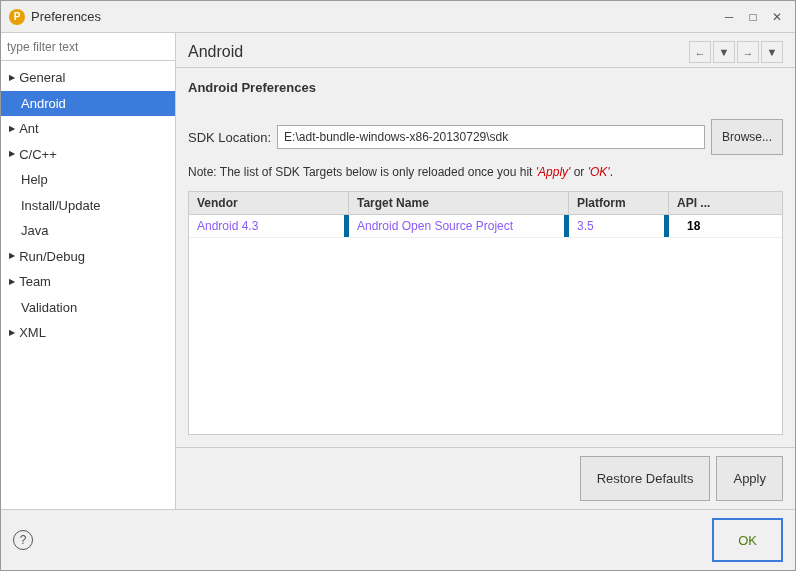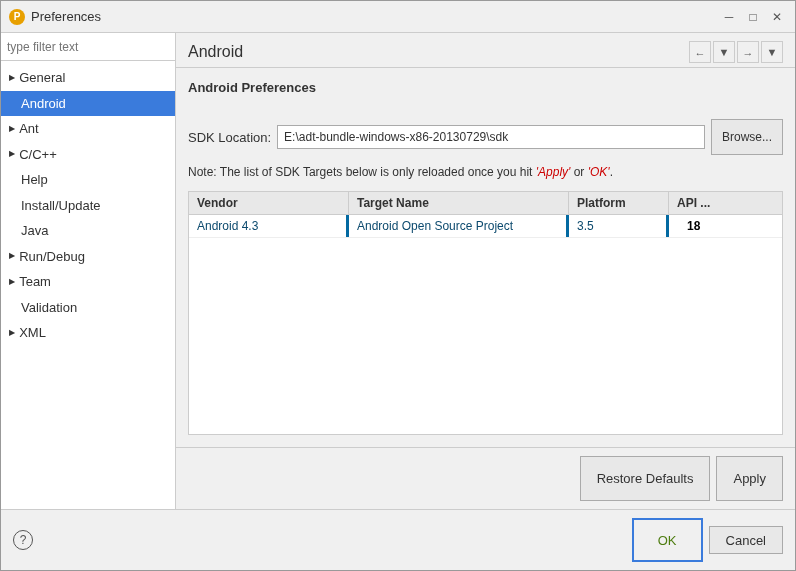--- a/index.html
+++ b/index.html
@@ -264,22 +264,22 @@
 
     .table-row {
       display: grid;
       grid-template-columns: 160px 220px 100px 80px;
       border-bottom: 1px solid #eee;
     }
 
     .table-cell {
       padding: 4px 8px;
       font-size: 12px;
-      color: #0c4a6e;
-      border-right: 3px solid #0369a1;
+      color: #8b5cf6;
+      border-right: 5px solid #0369a1;
     }
 
     .table-cell.api-val {
       color: #000000;
       font-weight: bold;
       margin-left: 10px;
     }
 
     .table-cell:last-child {
       border-right: none;
@@ -456,15 +456,14 @@
         <button class="action-btn">Apply</button>
       </div>
     </div>
   </div>
 
   <div class="bottom-bar">
     <div class="help-icon">
       <span>?</span>
     </div>
     <button class="ok-btn">OK</button>
-    <button class="cancel-btn">Cancel</button>
   </div>
 </div>
 
 </body></html>

